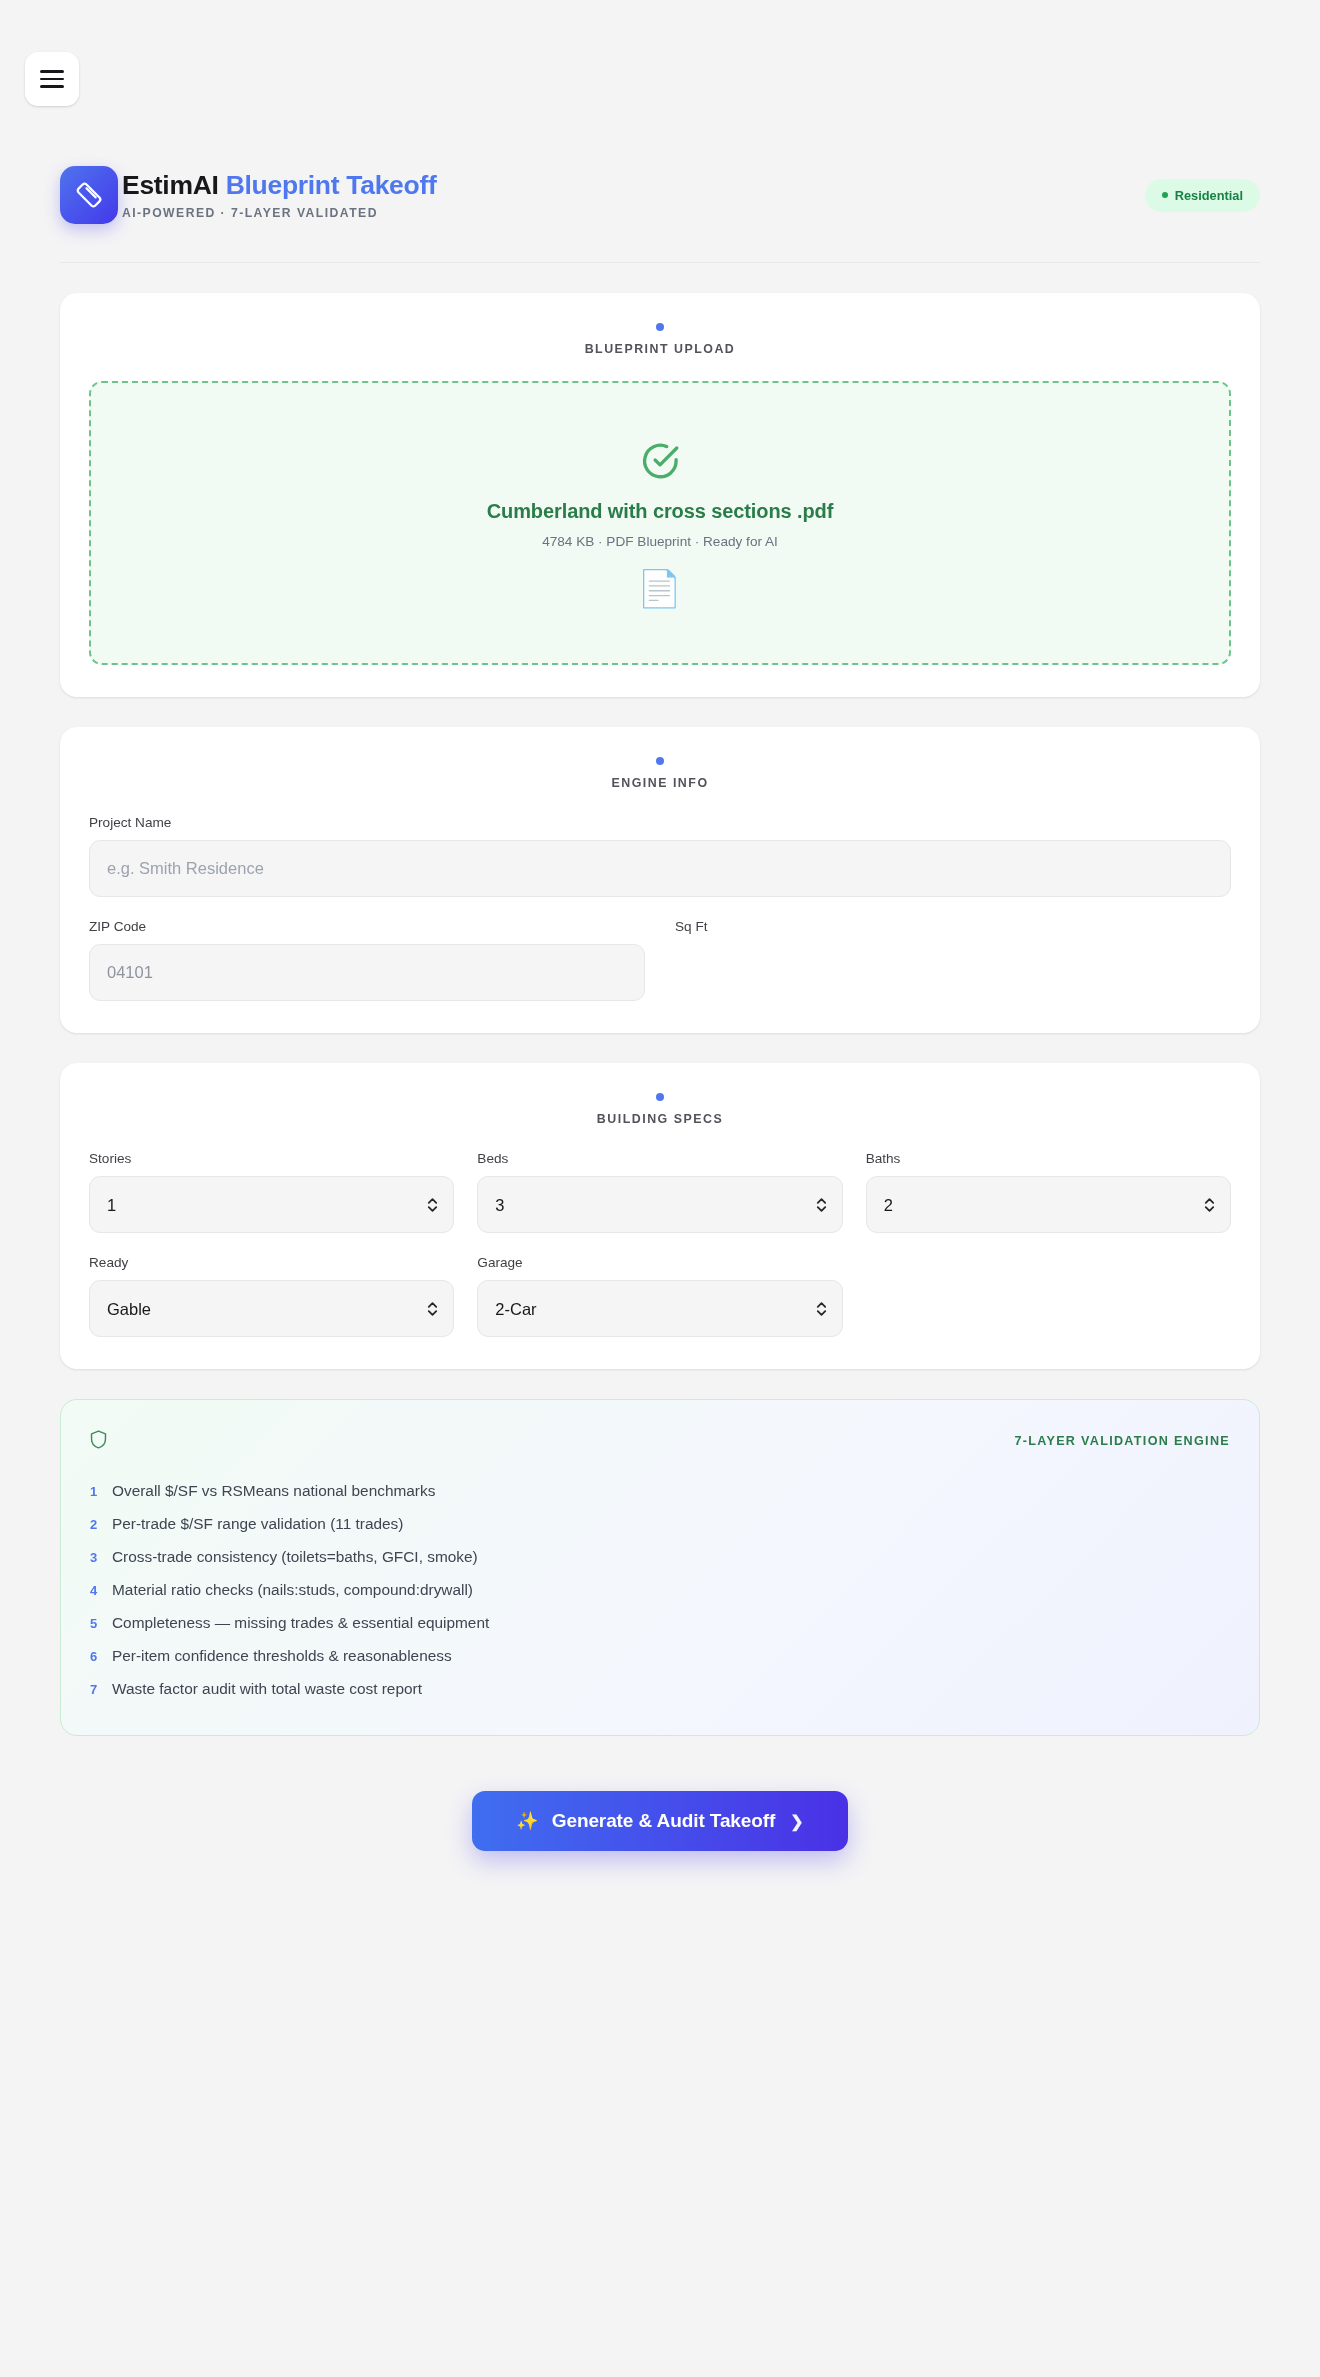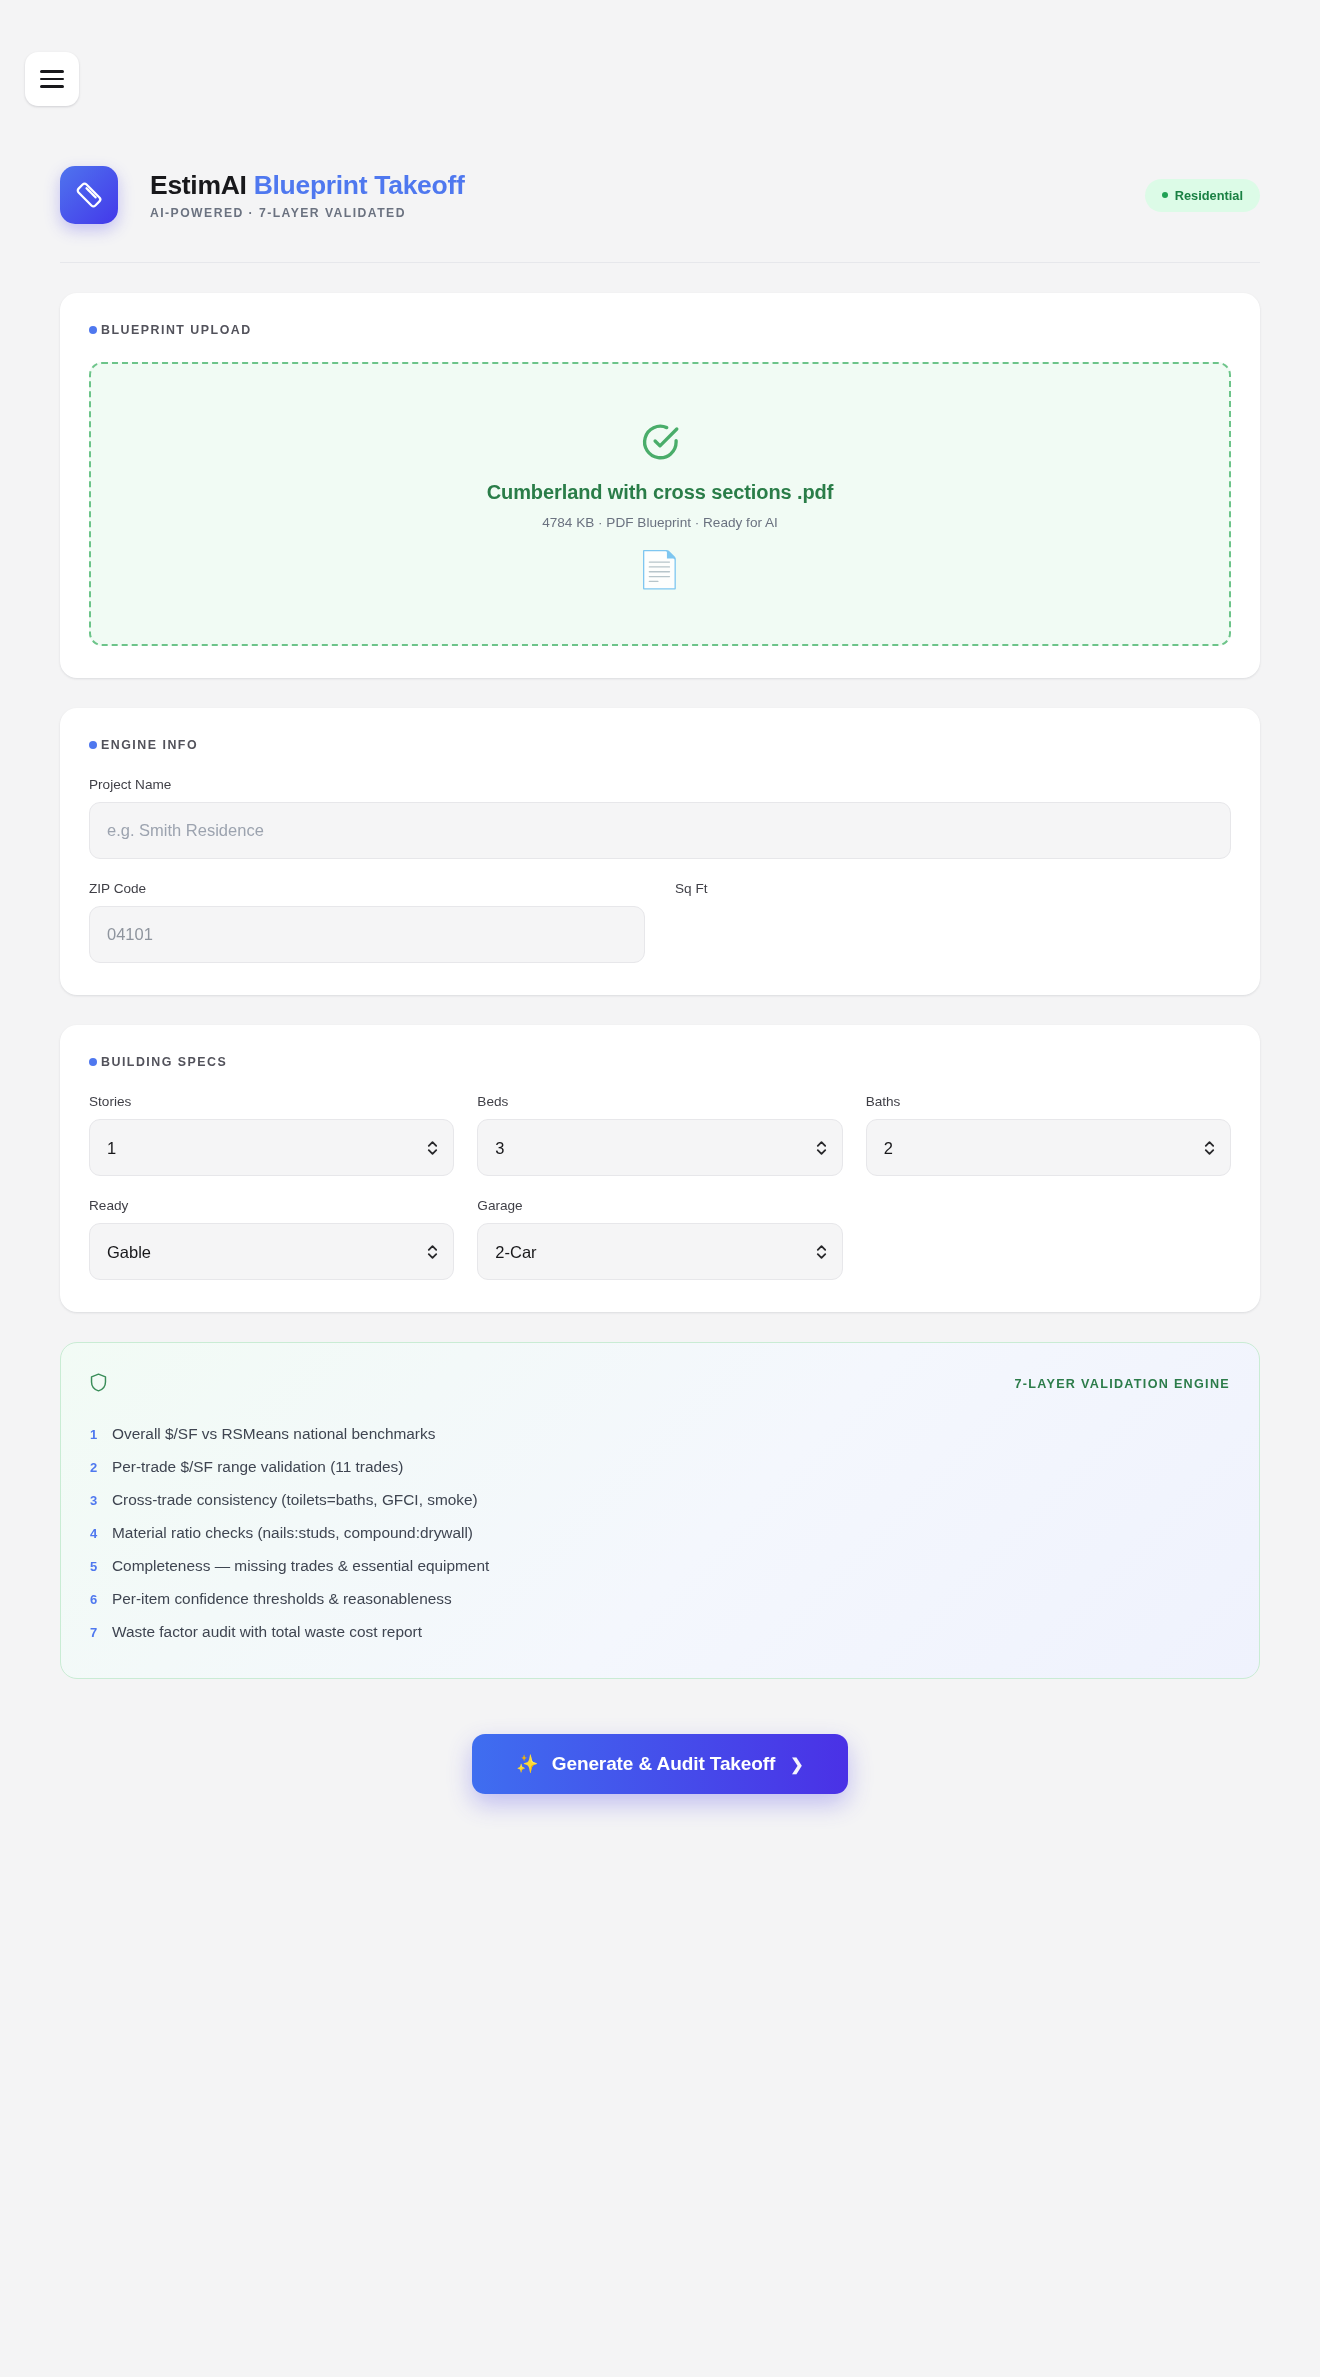--- a/index.html
+++ b/index.html
@@ -54,21 +54,21 @@
     width: 1200px;
   }
 
   
   .header {
     display: flex;
     align-items: center;
     justify-content: space-between;
     padding: 166px 0 0 0;
   }
-  .brand { display: flex; align-items: center; gap: 32px; }
+  .brand { display: flex; align-items: center; gap: 4px; }
   .brand-logo {
     width: 58px; height: 58px;
     border-radius: 15px;
     background: linear-gradient(135deg, #4f74ee 0%, #4338ea 100%);
     display: flex; align-items: center; justify-content: center;
     box-shadow: 0 6px 16px rgba(67,56,234,.28);
     flex: none;
   }
   .brand-text .title {
     font-size: 26.5px;
@@ -115,26 +115,27 @@
     border-radius: 17px;
     box-shadow: 0 1px 3px rgba(16,24,40,.07), 0 1px 2px rgba(16,24,40,.04);
     padding: 30px 29px 32px 29px;
   }
   .card + .card { margin-top: 30px; }
   .card-first { margin-top: 30px; }
 
   .section-label {
     display: flex;
     align-items: center;
-    gap: 4px;
+    gap: 11px;
     font-size: 12.4px;
     font-weight: bold;
     letter-spacing: 1.5px;
     color: #52525b;
     margin-bottom: 25px;
+    flex-direction: column;
   }
   .section-label .bullet {
     width: 8px; height: 8px; border-radius: 50%;
     background: #4f78ef;
     flex: none;
   }
 
   
   .dropzone {
     border: 2.5px dashed #6cc489;

